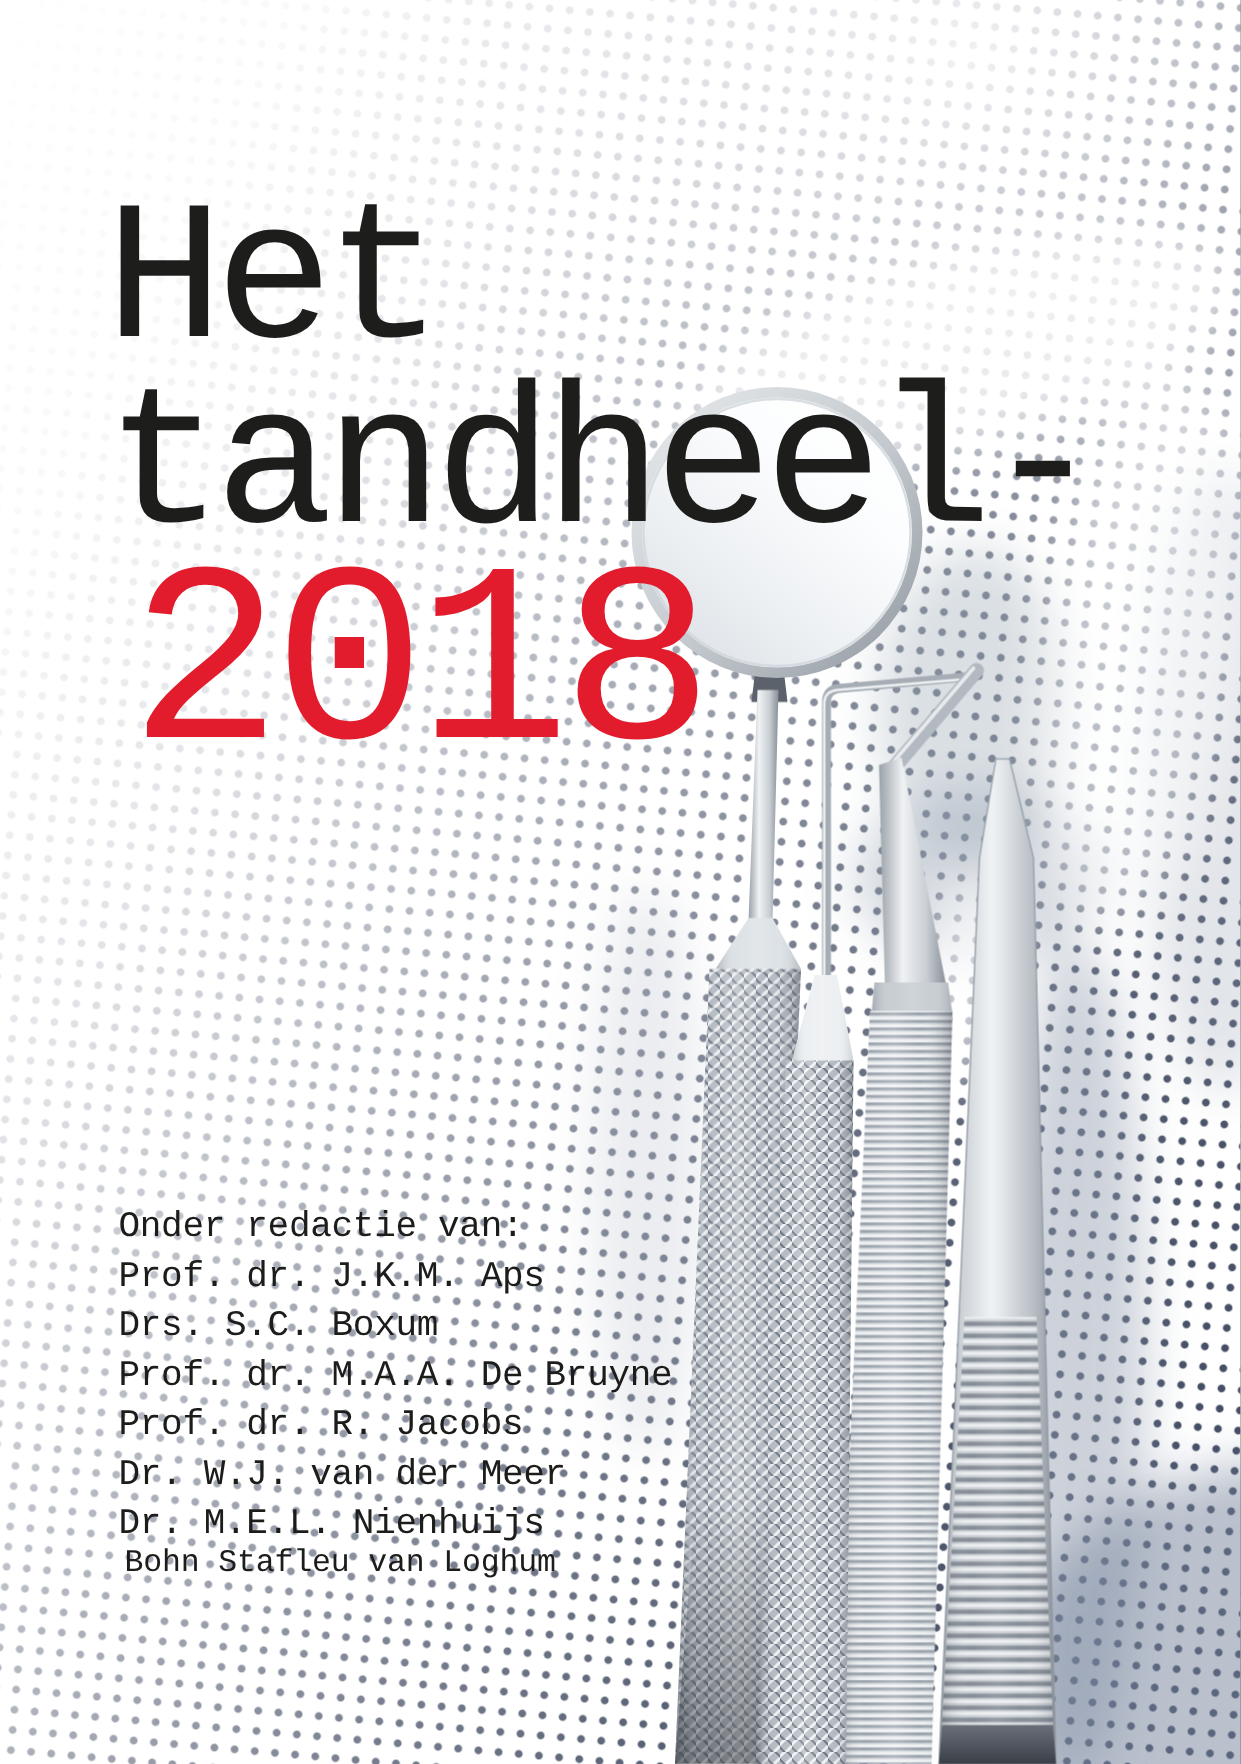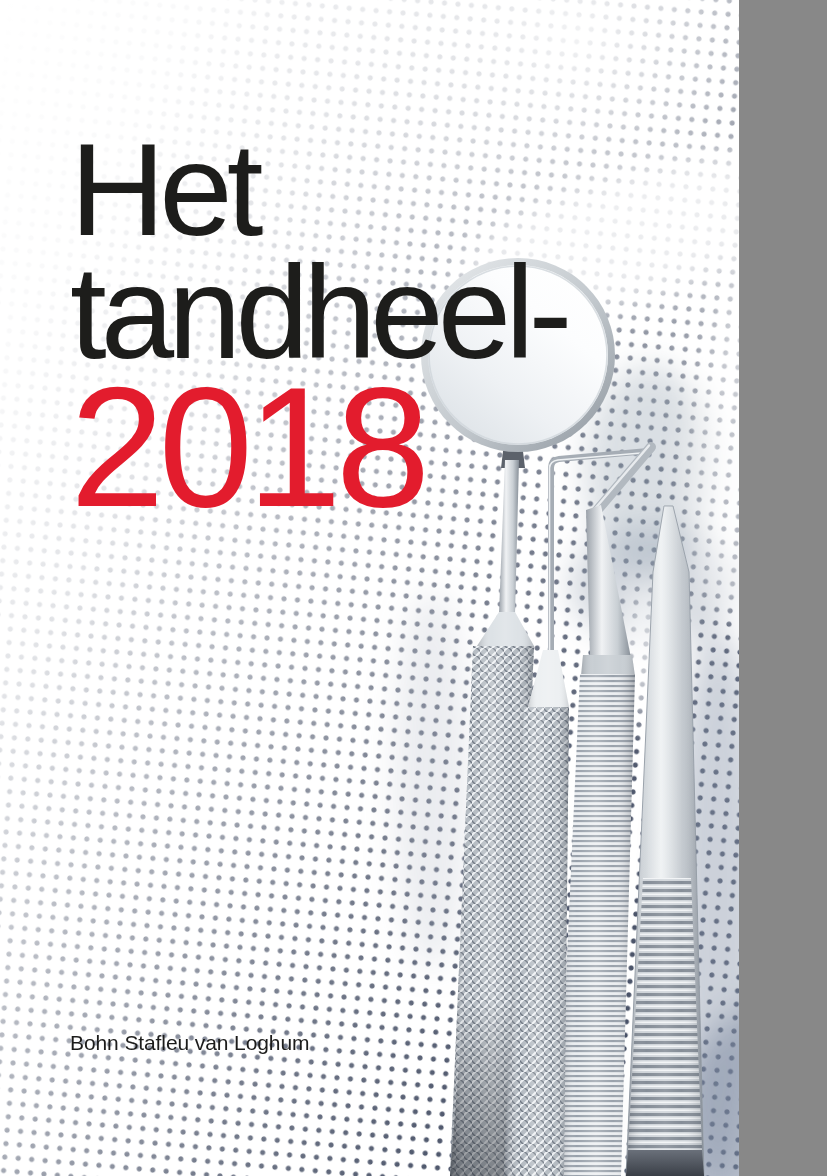--- a/index.html
+++ b/index.html
@@ -1,19 +1,19 @@
 <!DOCTYPE html>
 <html style="--title-text: #1d1d1b; --year-accent: #e31c2d; --dot-pattern: #232e48; --background: #ffffff;"><head>
 <meta charset="utf-8">
 <style>
   html,body{margin:0;padding:0;background:#888;}
   .cover{
-    position:relative; width:739px; height:1176px; overflow:hidden;
+    position:relative; width:827px; height:1176px; overflow:hidden;
     background:var(--background,#fff);
-    font-family:Liberation Sans, sans-serif;
+    font-family:Liberation Mono, monospace;
   }
   
   .dots{
     position:absolute; left:-12%; top:-12%; width:130%; height:130%;
     transform:rotate(5deg);
     background-image:radial-gradient(circle, var(--dot-pattern,#232e48) 2.1px, rgba(35,46,72,0) 3px);
     background-size:13.5px 13.5px;
     opacity:.92;
   }
   
@@ -32,28 +32,29 @@
     position:absolute; left:70px; top:40px;
     color:var(--title-text,#1d1d1b);
     font-size:132px; line-height:123px; letter-spacing:-6px;
     font-weight:normal; white-space:nowrap;
   }
   .title .line{display:block;}
   .year{
     display:block; margin-top:-2px;
     font-size:170px; line-height:150px; letter-spacing:-6px;
     color:var(--year-accent,#e31c2d);
+    margin-left:16px;
   }
   .editors{
     position:absolute; left:79px; top:802px;
     color:#1c1c1b; font-size:24px; line-height:33px; letter-spacing:-.2px;
   }
   .editors div{display:block;}
   .publisher{
-    position:absolute; left:70px; top:1030px;
+    position:absolute; left:83px; top:1030px;
     color:#1c1c1b; font-size:21px; line-height:26px; letter-spacing:-.1px;
   }
 </style>
 </head>
 <body>
 
 <div class="cover">
 
   <div class="dots"></div>
   <div class="fade"></div>
@@ -176,15 +177,24 @@
       <polygon points="628,1150 702,1150 704,1176 626,1176" fill="url(#gDarkTip)"></polygon>
     </g>
   </svg>
 
   <h1 class="title">
     <span class="line">Het</span>
     <span class="line">tandheel-</span>
     <span class="year">2018</span>
   </h1>
 
+  <div class="editors">
+    <div>Onder redactie van:</div>
+    <div>Prof. dr. J.K.M. Aps</div>
+    <div>Drs. S.C. Boxum</div>
+    <div>Prof. dr. M.A.A. De Bruyne</div>
+    <div>Prof. dr. R. Jacobs</div>
+    <div>Dr. W.J. van der Meer</div>
+    <div>Dr. M.E.L. Nienhuijs</div>
+  </div>
 
   <div class="publisher">Bohn Stafleu van Loghum</div>
 </div>
 
 </body></html>

